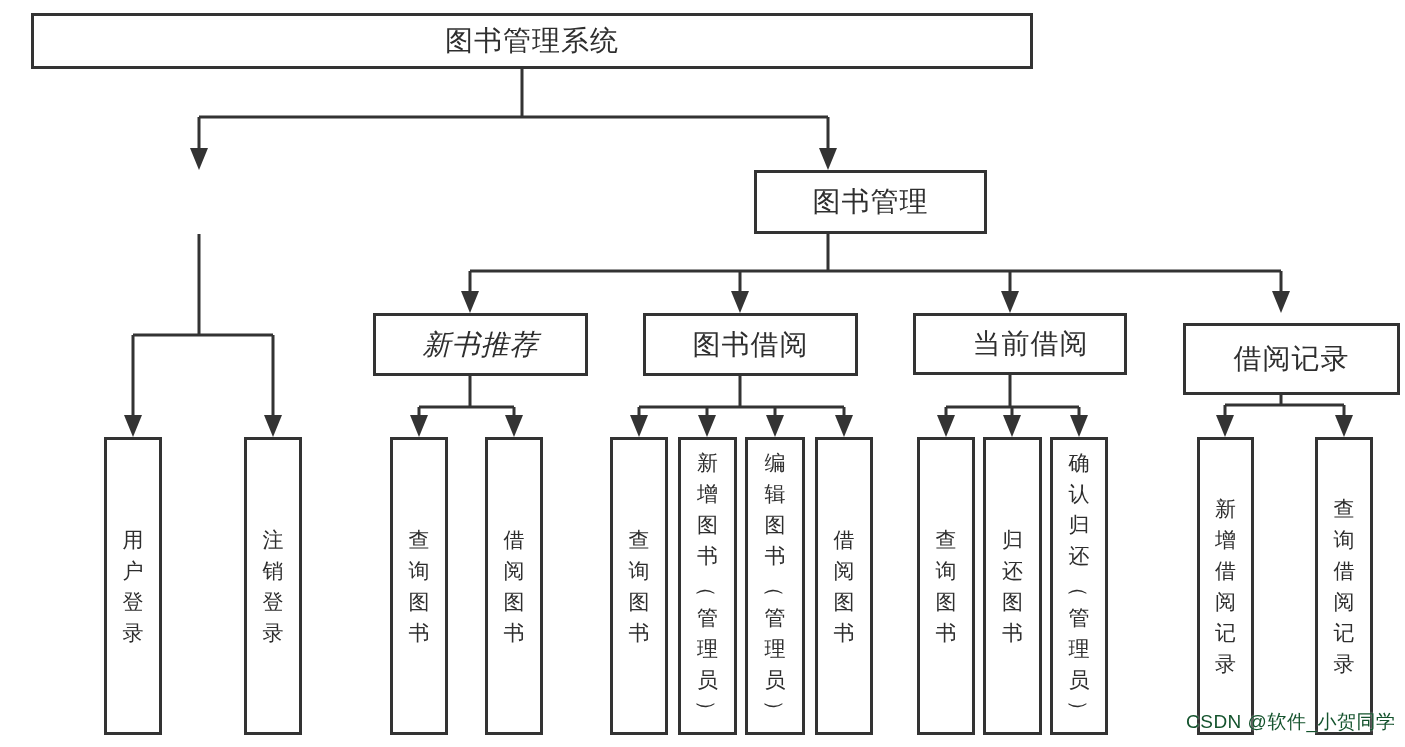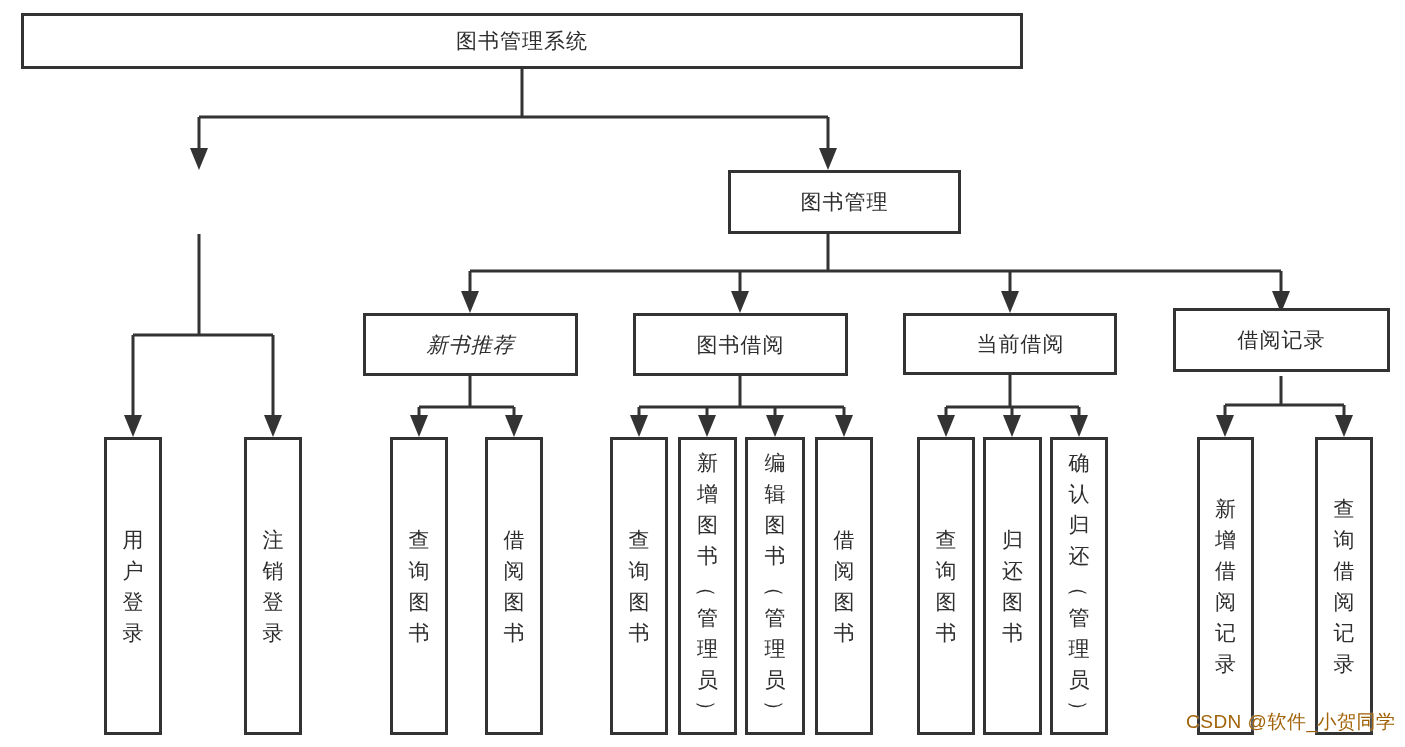--- a/index.html
+++ b/index.html
@@ -4,33 +4,33 @@
 <style>
   html,body{margin:0;padding:0;background:#ffffff;}
   .stage{
     position:relative;width:1405px;height:747px;background:#ffffff;
     font-family:"Liberation Sans","DejaVu Sans",sans-serif;
     color:#2e2e2e;overflow:hidden;
   }
   .node{
     position:absolute;border:3px solid #333333;background:#ffffff;
     display:flex;align-items:center;justify-content:center;
-    box-sizing:border-box;font-size:21px;letter-spacing:1px;
+    box-sizing:border-box;font-size:28px;letter-spacing:1px;margin-left:10px;
   }
   .leaf{
     position:absolute;border:3px solid #333333;background:#ffffff;
     display:flex;flex-direction:column;align-items:center;justify-content:center;
     box-sizing:border-box;font-size:21px;top:437px;width:58px;height:298px;
   }
   .leaf span{display:block;line-height:31px;height:31px;text-align:center;}
   .leaf span.rot{transform:rotate(90deg);}
   .wires{position:absolute;left:0;top:0;pointer-events:none;}
   .watermark{
     position:absolute;left:1186px;top:709px;font-size:19px;letter-spacing:0.5px;
-    color:#a16207;white-space:nowrap;z-index:5;
+    color:#14532d;white-space:nowrap;z-index:5;
     text-shadow:0 0 2px rgba(255,255,255,0.8);
   }
 </style>
 </head>
 <body>
 
 <div class="stage">
 
   <svg class="wires" width="1405" height="747" viewBox="0 0 1405 747">
     <path d="M522 69 V118
@@ -74,34 +74,34 @@
         <polygon points="1070,415 1088,415 1079,437"></polygon>
         <polygon points="1216,415 1234,415 1225,437"></polygon>
         <polygon points="1335,415 1353,415 1344,437"></polygon>
       </g>
   </svg>
 
   <div class="node" style="left:21px;top:13px;width:1002px;height:56px;">
     <span>图书管理系统</span>
   </div>
 
-  <div class="node" style="left:728px;top:170px;width:233px;height:64px;">
+  <div class="node" style="left:744px;top:170px;width:233px;height:64px;">
     <span>图书管理</span>
   </div>
 
   <div class="node" style="left:363px;top:313px;width:215px;height:63px;font-style:italic;">
     <span>新书推荐</span>
   </div>
   <div class="node" style="left:633px;top:313px;width:215px;height:63px;">
     <span>图书借阅</span>
   </div>
   <div class="node" style="left:903px;top:313px;width:214px;height:62px;padding-left:21px;">
     <span>当前借阅</span>
   </div>
-  <div class="node" style="left:1173px;top:308px;width:217px;height:64px;">
+  <div class="node" style="left:1173px;top:323px;width:217px;height:72px;">
     <span>借阅记录</span>
   </div>
 
   <div class="leaf vtext" style="left:104px;">
       <span>用</span>
       <span>户</span>
       <span>登</span>
       <span>录</span>
     </div>
   <div class="leaf vtext" style="left:244px;">

